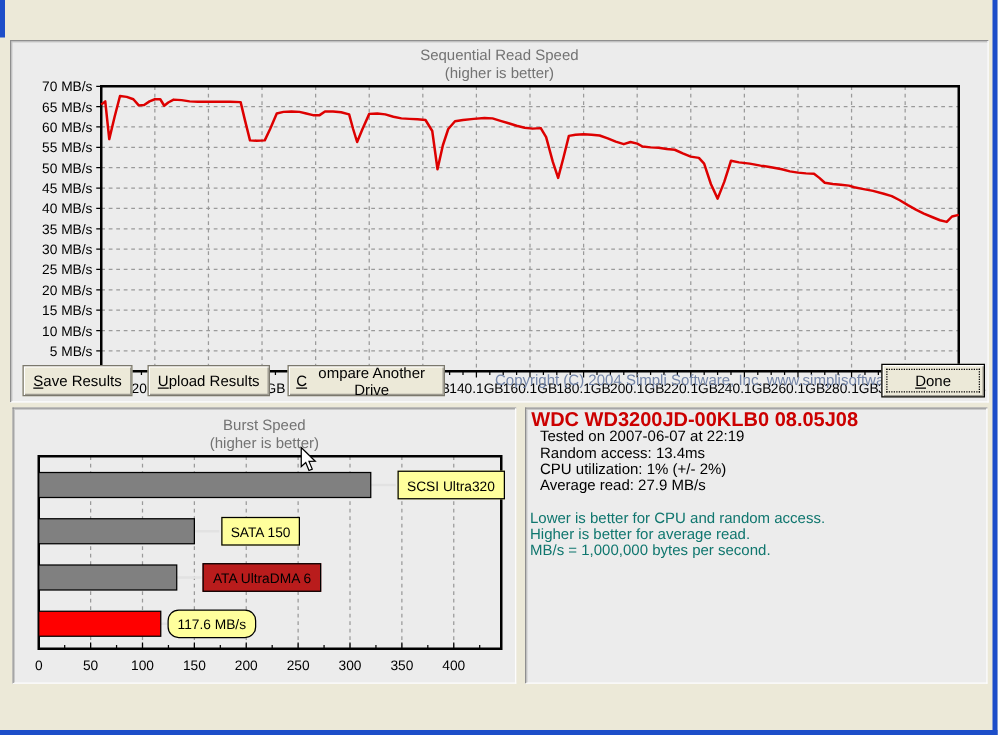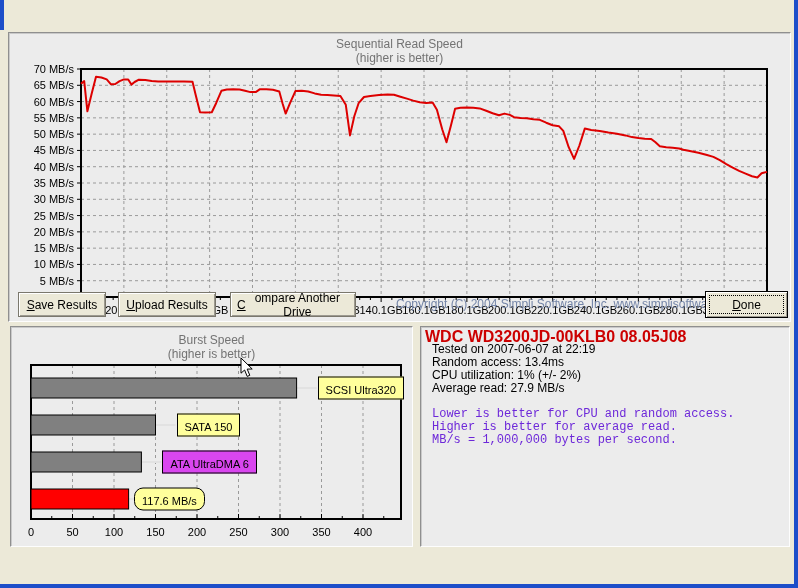--- a/index.html
+++ b/index.html
@@ -31,21 +31,21 @@
   .gl{stroke:#9a9a9a;stroke-width:1;stroke-dasharray:3,3;}
   .frame{fill:none;stroke:#000;stroke-width:2;}
   .tick{stroke:#000;stroke-width:1;}
 
   .bar-label{position:absolute;transform:translateY(-50%);background:#ffff9c;border:1px solid #000;
              padding:6px 7px 3px 7px;font-size:11px;white-space:nowrap;color:#000;}
 
   .drive-name{color:#cc0000;font-weight:bold;font-size:16px;padding-left:4px;line-height:13px;}
   .info-line{font-size:12px;line-height:13px;padding-left:11px;color:#000;}
   .info-gap{height:13px;}
-  .info-note{font-size:12px;line-height:13px;padding-left:11px;color:#6d28d9;font-family:Liberation Mono, monospace;}
+  .info-note{font-size:12px;line-height:13px;padding-left:3px;color:#0f766e;}
 
   .btn{position:absolute;height:25px;background:#ece9d8;border:1px solid #7b786d;
        box-shadow:inset 1px 1px 0 #ffffff,inset -1px -1px 0 #9d9a90;
        font-family:"Liberation Sans",sans-serif;font-size:12px;color:#000;
        display:flex;align-items:center;justify-content:center;cursor:default;}
   .btn-save{left:18px;top:262px;width:88px;}
   .btn-upload{left:118px;top:262px;width:98px;}
   .btn-compare{left:230px;top:262px;width:126px;}
   .btn-done{left:705px;top:261px;width:83px;height:27px;border:1px solid #000;}
   .btn-done::after{content:"";position:absolute;inset:3px;border:1px dotted #000;}
@@ -253,21 +253,21 @@
           <text x="103" y="209" text-anchor="middle">100</text>
           <text x="144.5" y="209" text-anchor="middle">150</text>
           <text x="186" y="209" text-anchor="middle">200</text>
           <text x="227.5" y="209" text-anchor="middle">250</text>
           <text x="269" y="209" text-anchor="middle">300</text>
           <text x="310.5" y="209" text-anchor="middle">350</text>
           <text x="352" y="209" text-anchor="middle">400</text>
         </svg>
     <div class="bar-label" style="left: 306.6px; top: 61px; background: rgb(255, 255, 156);">SCSI Ultra320</div>
         <div class="bar-label" style="left: 165.5px; top: 98px; background: rgb(255, 255, 156);">SATA 150</div>
-        <div class="bar-label" style="left: 151.39px; top: 135px; background: #d946ef;">ATA UltraDMA 6</div>
+        <div class="bar-label" style="left: 151.39px; top: 135px; background: #b91c1c;">ATA UltraDMA 6</div>
         <div class="bar-label" style="left: 123px; top: 172px; background: rgb(255, 255, 156); border-radius: 9px;">117.6 MB/s</div>
       </div>
 
     <div class="panel info-panel">
       <div class="drive-name">WDC WD3200JD-00KLB0 08.05J08</div>
       <div class="info-line">Tested on 2007-06-07 at 22:19</div>
       <div class="info-line">Random access: 13.4ms</div>
       <div class="info-line">CPU utilization: 1% (+/- 2%)</div>
       <div class="info-line">Average read: 27.9 MB/s</div>
       <div class="info-gap"></div>

